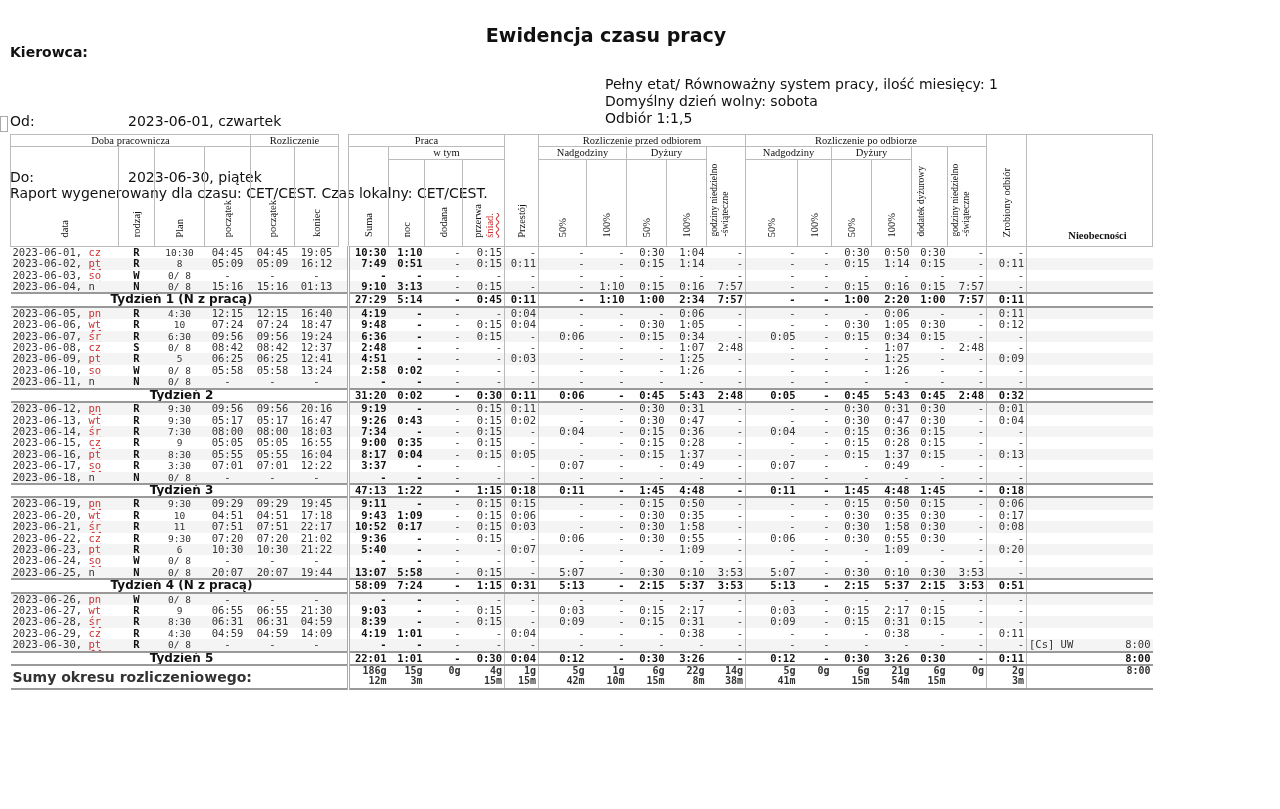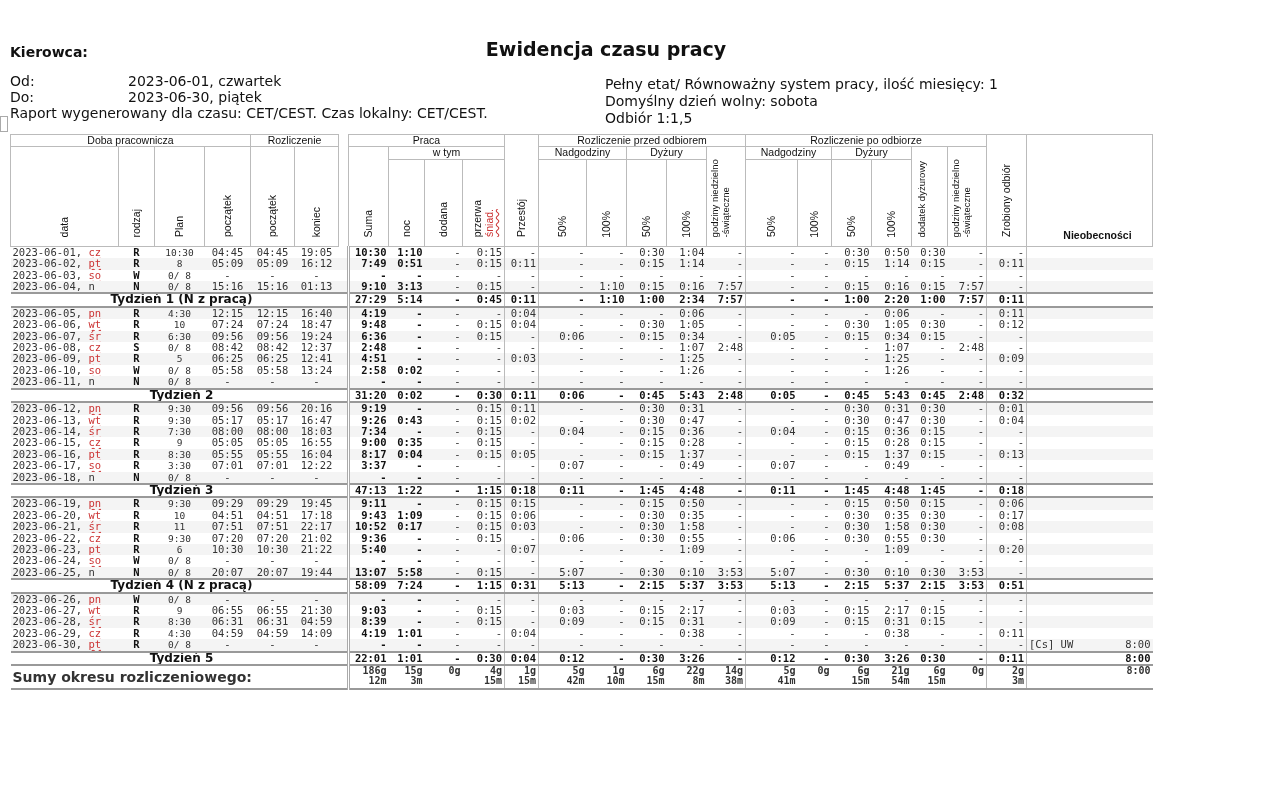--- a/index.html
+++ b/index.html
@@ -1,25 +1,25 @@
 <!DOCTYPE html>
 <html><head>
 <meta charset="utf-8">
 <style>
   html,body{margin:0;padding:0;background:#fff;}
   body{width:1280px;height:809px;overflow:hidden;position:relative;font-family:"DejaVu Sans",sans-serif;color:#111;}
-  .title{position:absolute;left:0;width:1212px;top:38px;text-align:center;font-weight:bold;font-size:19px;}
+  .title{position:absolute;left:0;width:1212px;top:24px;text-align:center;font-weight:bold;font-size:19px;}
   .driver{position:absolute;left:10px;top:44px;font-weight:bold;font-size:14px;}
   .meta{position:absolute;font-size:14px;line-height:16px;}
-  .meta .lbl{display:inline-block;width:118px;}
+  .meta .lbl{display:inline-block;width:118px;margin-top:40px;}
   .right-meta{position:absolute;left:605px;top:76px;font-size:14px;line-height:17px;}
   .mark{position:absolute;left:0;top:116px;width:6px;height:14px;border:1px solid #aaa;font-size:8px;}
   table{position:absolute;left:10px;top:134px;border-collapse:collapse;table-layout:fixed;font-family:"DejaVu Sans Mono",monospace;font-size:10.5px;}
   td,th{padding:0 2px;height:11.4px;line-height:11.4px;white-space:nowrap;overflow:hidden;}
-  th{font-family:Liberation Sans, sans-serif;font-weight:normal;font-size:10.5px;border:1px solid #bbb;text-align:center;}
+  th{font-family:Liberation Serif, serif;font-weight:normal;font-size:10.5px;border:1px solid #bbb;text-align:center;}
   .vert{writing-mode:vertical-rl;transform:rotate(180deg);display:inline-block;text-align:left;}
   th.vcell{height:80px;vertical-align:bottom;padding-bottom:6px;}
   td{text-align:right;color:#333;}
   td.c{text-align:center;}
   td.date{text-align:left;color:#333;}
   td.bold{font-weight:bold;color:#111;}
   tr.alt td{background:#f4f4f4;}
   tr.week td{font-weight:bold;border-top:2px solid #999;border-bottom:2px solid #999;color:#111;}
   tr.week td.wlbl{font-family:"DejaVu Sans",sans-serif;text-align:center;padding-left:16px;font-size:12px;}
   tr.total td{font-weight:bold;font-size:10px;line-height:10px;height:22px;vertical-align:top;border-bottom:2px solid #999;}

